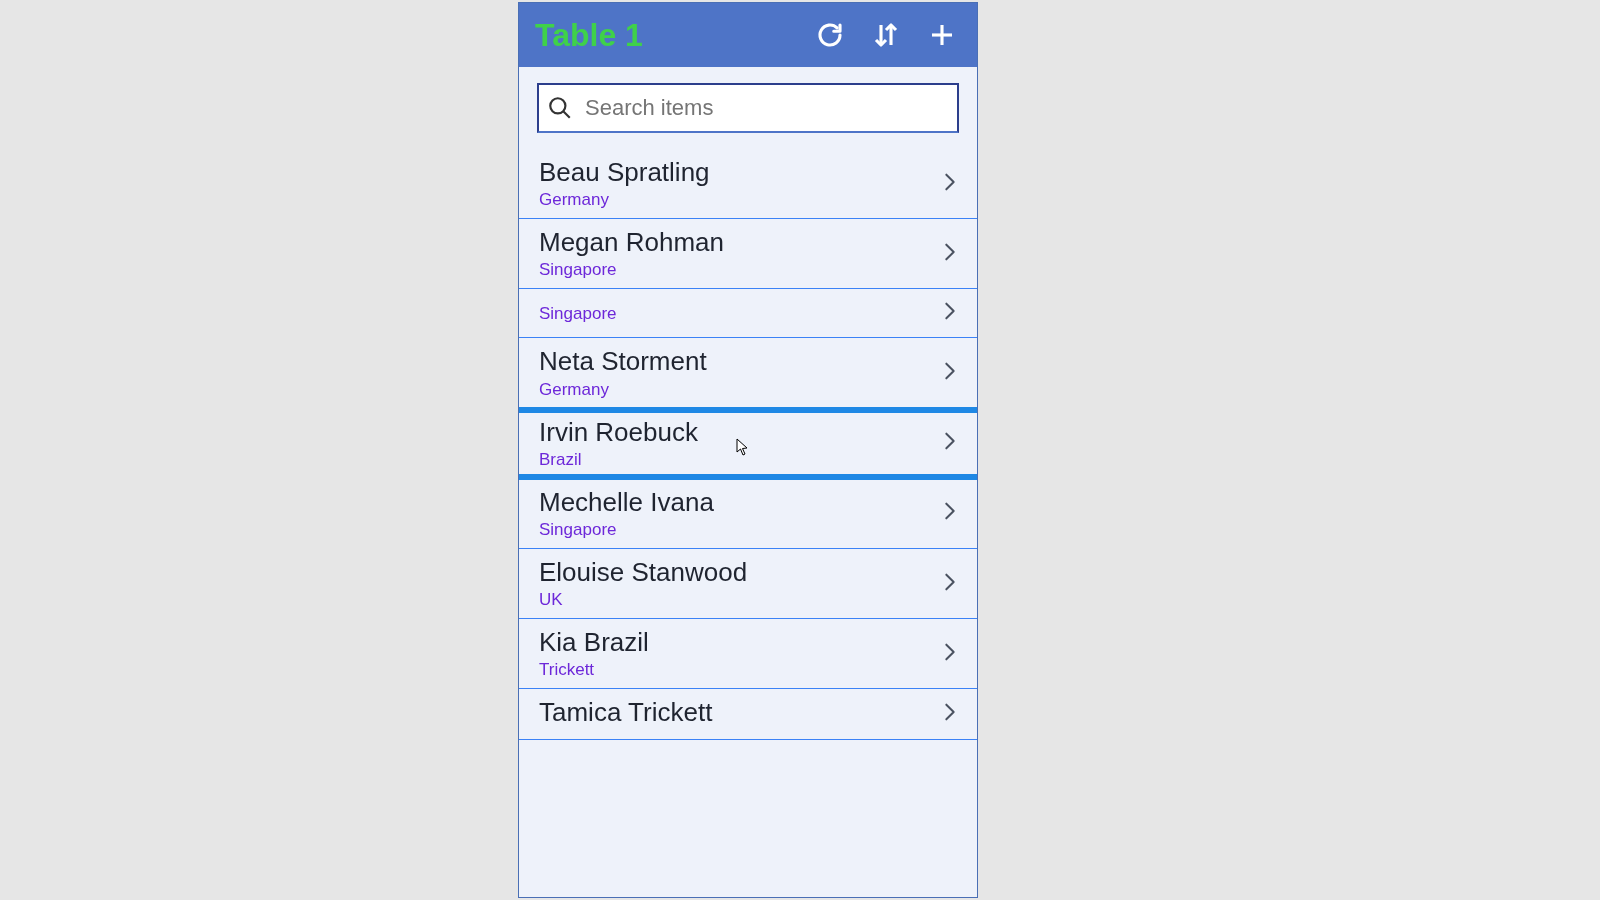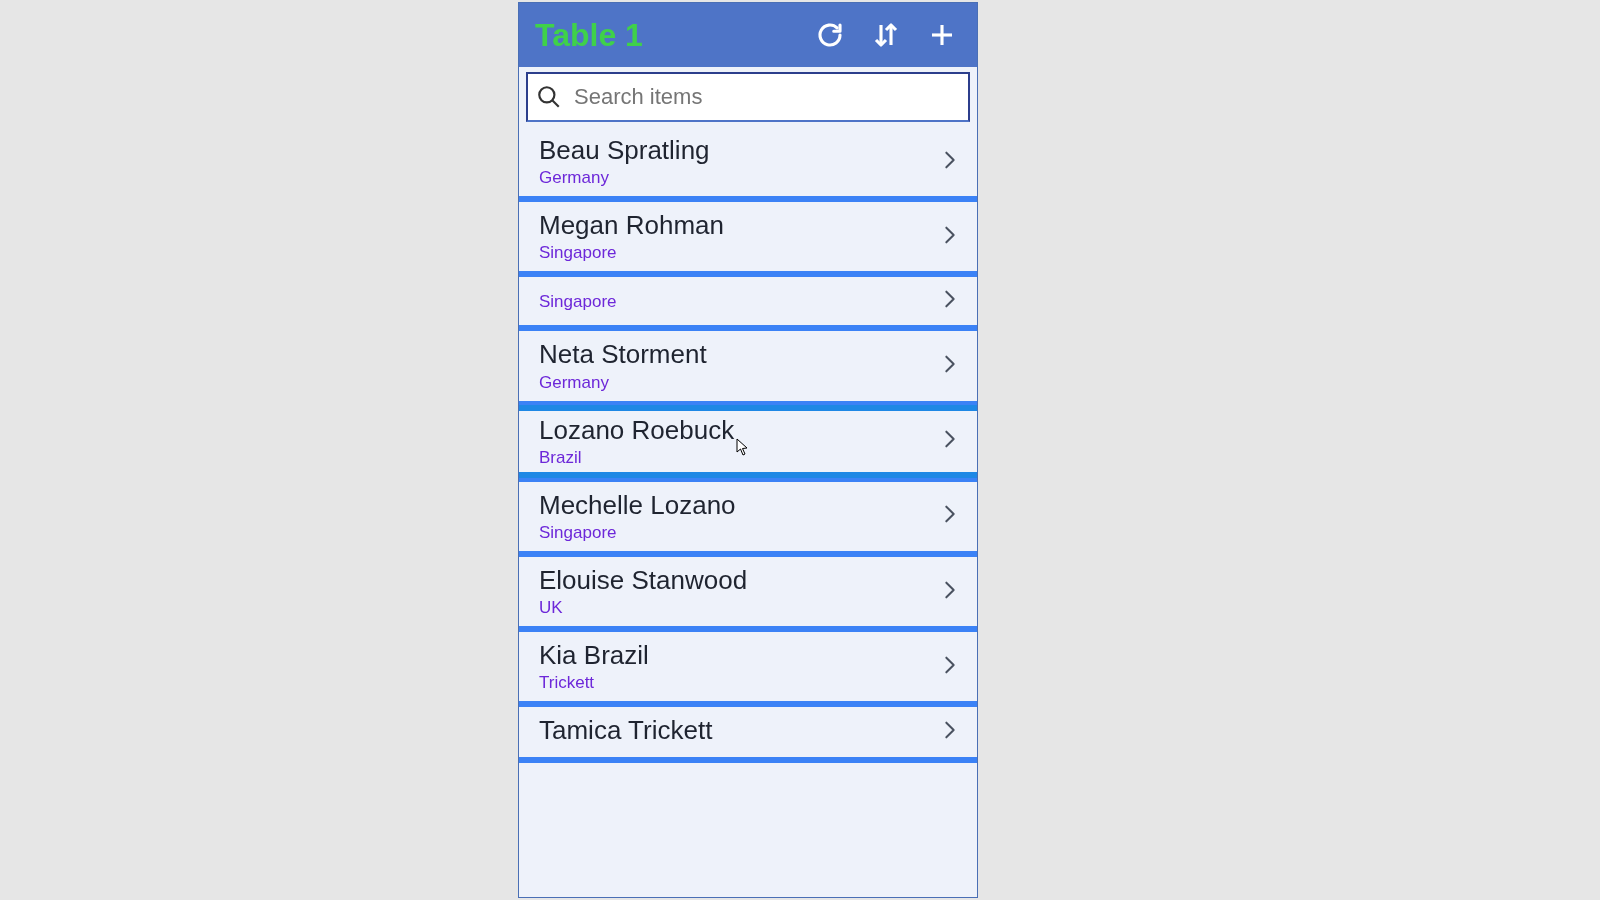--- a/index.html
+++ b/index.html
@@ -51,21 +51,21 @@
     fill: none;
     stroke-width: 2.5;
   }
   .icon-btn {
     cursor: pointer;
     display: flex;
     align-items: center;
   }
 
   .search-wrap {
-    padding: 5px;
+    padding: 16px;
   }
   .search-box {
     margin: 0 2px;
     height: 50px;
     background: #ffffff;
     border: 2px solid #2c3e8c;
     border-bottom-color: #4e74c7;
     display: flex;
     align-items: center;
     padding: 0 8px;
@@ -91,21 +91,21 @@
     color: #757575;
   }
 
   .list {
     display: flex;
     flex-direction: column;
   }
   .row {
     position: relative;
     padding: 8px 16px 8px 20px;
-    border-bottom: 6px solid #3b82f6;
+    border-bottom: 1px solid #3b82f6;
     display: flex;
     align-items: center;
     box-sizing: border-box;
     cursor: pointer;
   }
   .row .txt {
     flex: 1;
   }
   .row .name {
     font-size: 26px;
@@ -216,30 +216,30 @@
         <div class="txt">
           <div class="name">Neta Storment</div>
           <div class="sub">Germany</div>
         </div>
         <div class="chev"><svg viewBox="0 0 24 24">
             <polyline points="8 4 16 12 8 20" stroke-linecap="round" stroke-linejoin="round"></polyline>
           </svg></div>
       </div>
       <div class="row highlight">
         <div class="txt">
-          <div class="name">Lozano Roebuck</div>
+          <div class="name">Irvin Roebuck</div>
           <div class="sub">Brazil</div>
         </div>
         <div class="chev"><svg viewBox="0 0 24 24">
             <polyline points="8 4 16 12 8 20" stroke-linecap="round" stroke-linejoin="round"></polyline>
           </svg></div>
       </div>
       <div class="row">
         <div class="txt">
-          <div class="name">Mechelle Lozano</div>
+          <div class="name">Mechelle Ivana</div>
           <div class="sub">Singapore</div>
         </div>
         <div class="chev"><svg viewBox="0 0 24 24">
             <polyline points="8 4 16 12 8 20" stroke-linecap="round" stroke-linejoin="round"></polyline>
           </svg></div>
       </div>
       <div class="row">
         <div class="txt">
           <div class="name">Elouise Stanwood</div>
           <div class="sub">UK</div>

